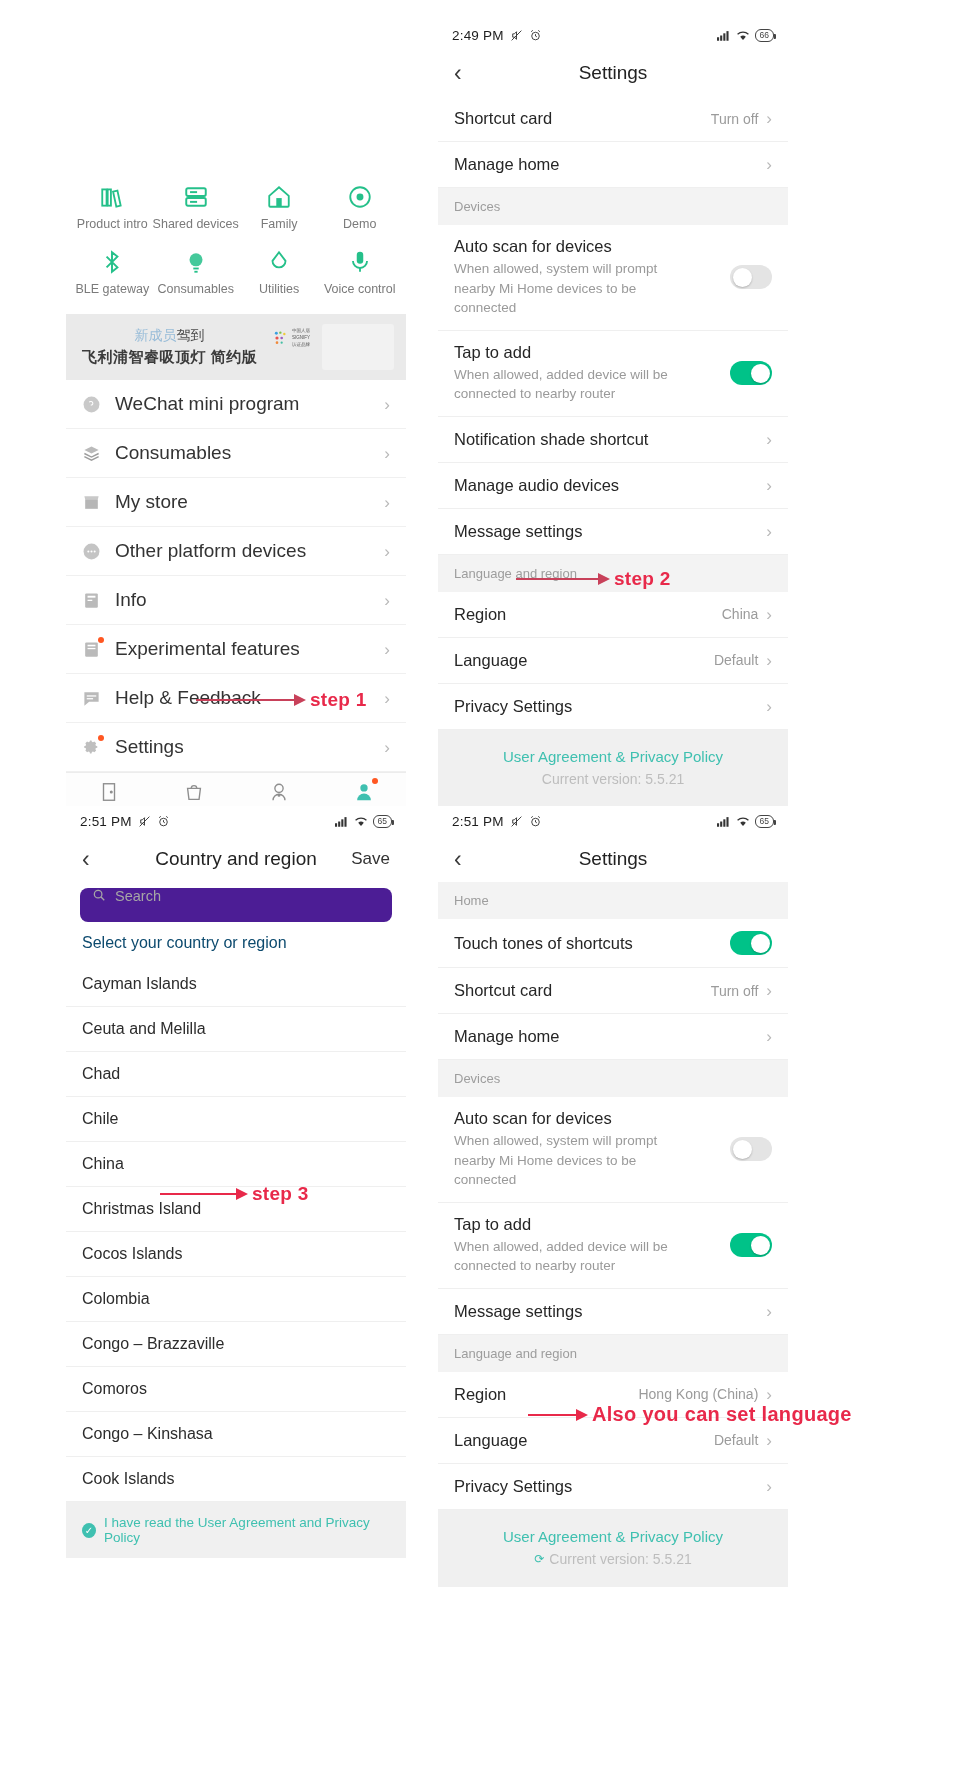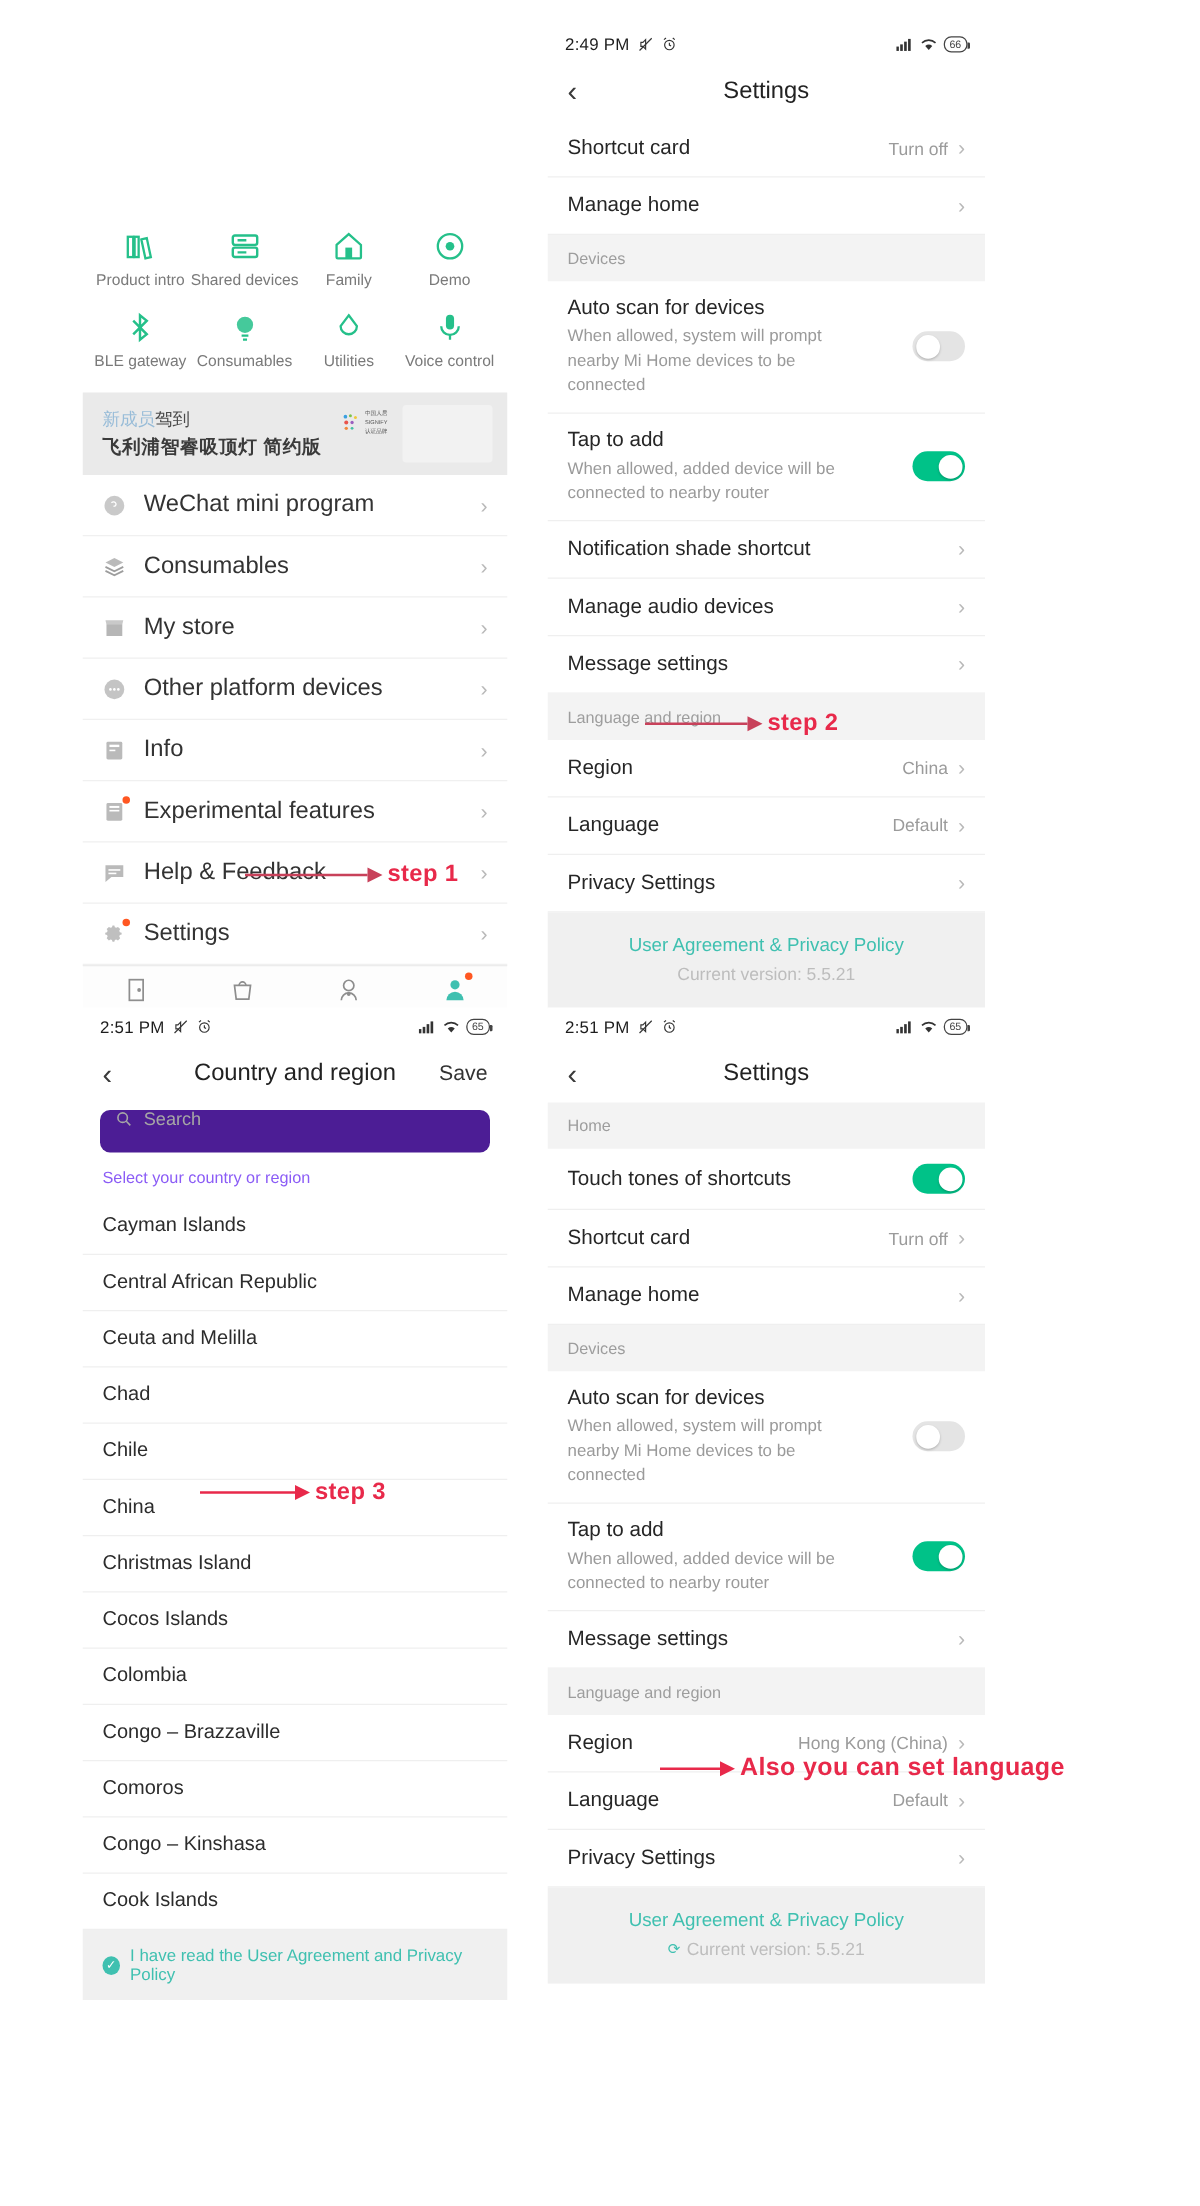--- a/index.html
+++ b/index.html
@@ -79,21 +79,21 @@
   .grid { display: grid; grid-template-columns: repeat(4,1fr); padding: 2px 6px 6px; }
   .grid-cell { display: flex; flex-direction: column; align-items: center; gap: 7px; padding: 10px 0 8px; }
   .grid-label { font-size: 12.5px; color: #7a7a7a; white-space: nowrap;}
   .gi { width: 26px; height: 26px; color: #25c08a; }
 
   
   .banner {
     margin: 4px 0 0; background: #eaeaea; height: 66px;
     display: flex; align-items: center; padding: 0 16px; position: relative;
   }
-  .banner-txt { display: flex; flex-direction: column; gap: 3px; }
+  .banner-txt { display: flex; flex-direction: column; gap: 3px; text-align: center; }
   .bn1 { font-size: 14px; }
   .bn1 .hl { color: #98bcd8; }
   .bn1 .nm { color: #4b4b4b; }
   .bn2 { font-size: 15px; color: #3b3b3b; font-weight: 600; letter-spacing: .5px;}
   .banner-logo { position: absolute; right: 96px; top: 14px; display: flex; gap: 3px; align-items: center;}
   .logo-dots { width: 16px; height: 16px; }
   .logo-cn { font-size: 4.5px; color: #555; line-height: 1.5; }
   .banner-img { position: absolute; right: 12px; top: 10px; width: 72px; height: 46px; background: #f2f2f2; border-radius: 3px;}
 
   
@@ -118,21 +118,21 @@
   .annot { position: absolute; display: flex; align-items: center; gap: 2px; z-index: 40; }
   .annot .atext { color: #e8294a; font-size: 19px; font-weight: 700; letter-spacing: .3px; white-space: nowrap;}
   .annot.big .atext { font-size: 20px; }
 
   
   .searchbar {
     margin: 6px 14px 0; background: #4c1d95; border-radius: 8px;
     height: 34px; display: flex; align-items: flex-start; gap: 9px; padding: 0 12px;
   }
   .searchbar .sph { font-size: 14.5px; color: #a6a6a6; }
-  .hintline { padding: 12px 16px 10px; font-size: 13px; color: #8b5cf6; }
+  .hintline { padding: 12px 16px 10px; font-size: 16px; color: #0c4a6e; }
   .crow {
     padding: 13px 16px; font-size: 16px; color: #2c2c2c;
     border-bottom: 1px solid #efefef;
   }
 
   
   .agreebar {
     background: #f0f0f0; padding: 13px 16px;
     display: flex; align-items: center; gap: 8px; justify-content: center;
   }
@@ -516,21 +516,20 @@
     <svg width="14" height="14" viewBox="0 0 24 24" fill="none" stroke="#a6a6a6" stroke-width="2.2">
         <circle cx="10.5" cy="10.5" r="6.5"></circle>
         <line x1="15.5" y1="15.5" x2="21" y2="21"></line>
       </svg>
     <span class="sph">Search</span>
   </div>
   <div class="hintline">Select your country or region</div>
 
   <div>
     <div class="crow">Cayman Islands</div>
-    <div class="crow">Central African Republic</div>
     <div class="crow">Ceuta and Melilla</div>
     <div class="crow">Chad</div>
     <div class="crow">Chile</div>
     <div class="crow">China</div>
     <div class="crow">Christmas Island</div>
     <div class="crow">Cocos Islands</div>
     <div class="crow">Colombia</div>
     <div class="crow">Congo – Brazzaville</div>
     <div class="crow">Comoros</div>
     <div class="crow">Congo – Kinshasa</div>

